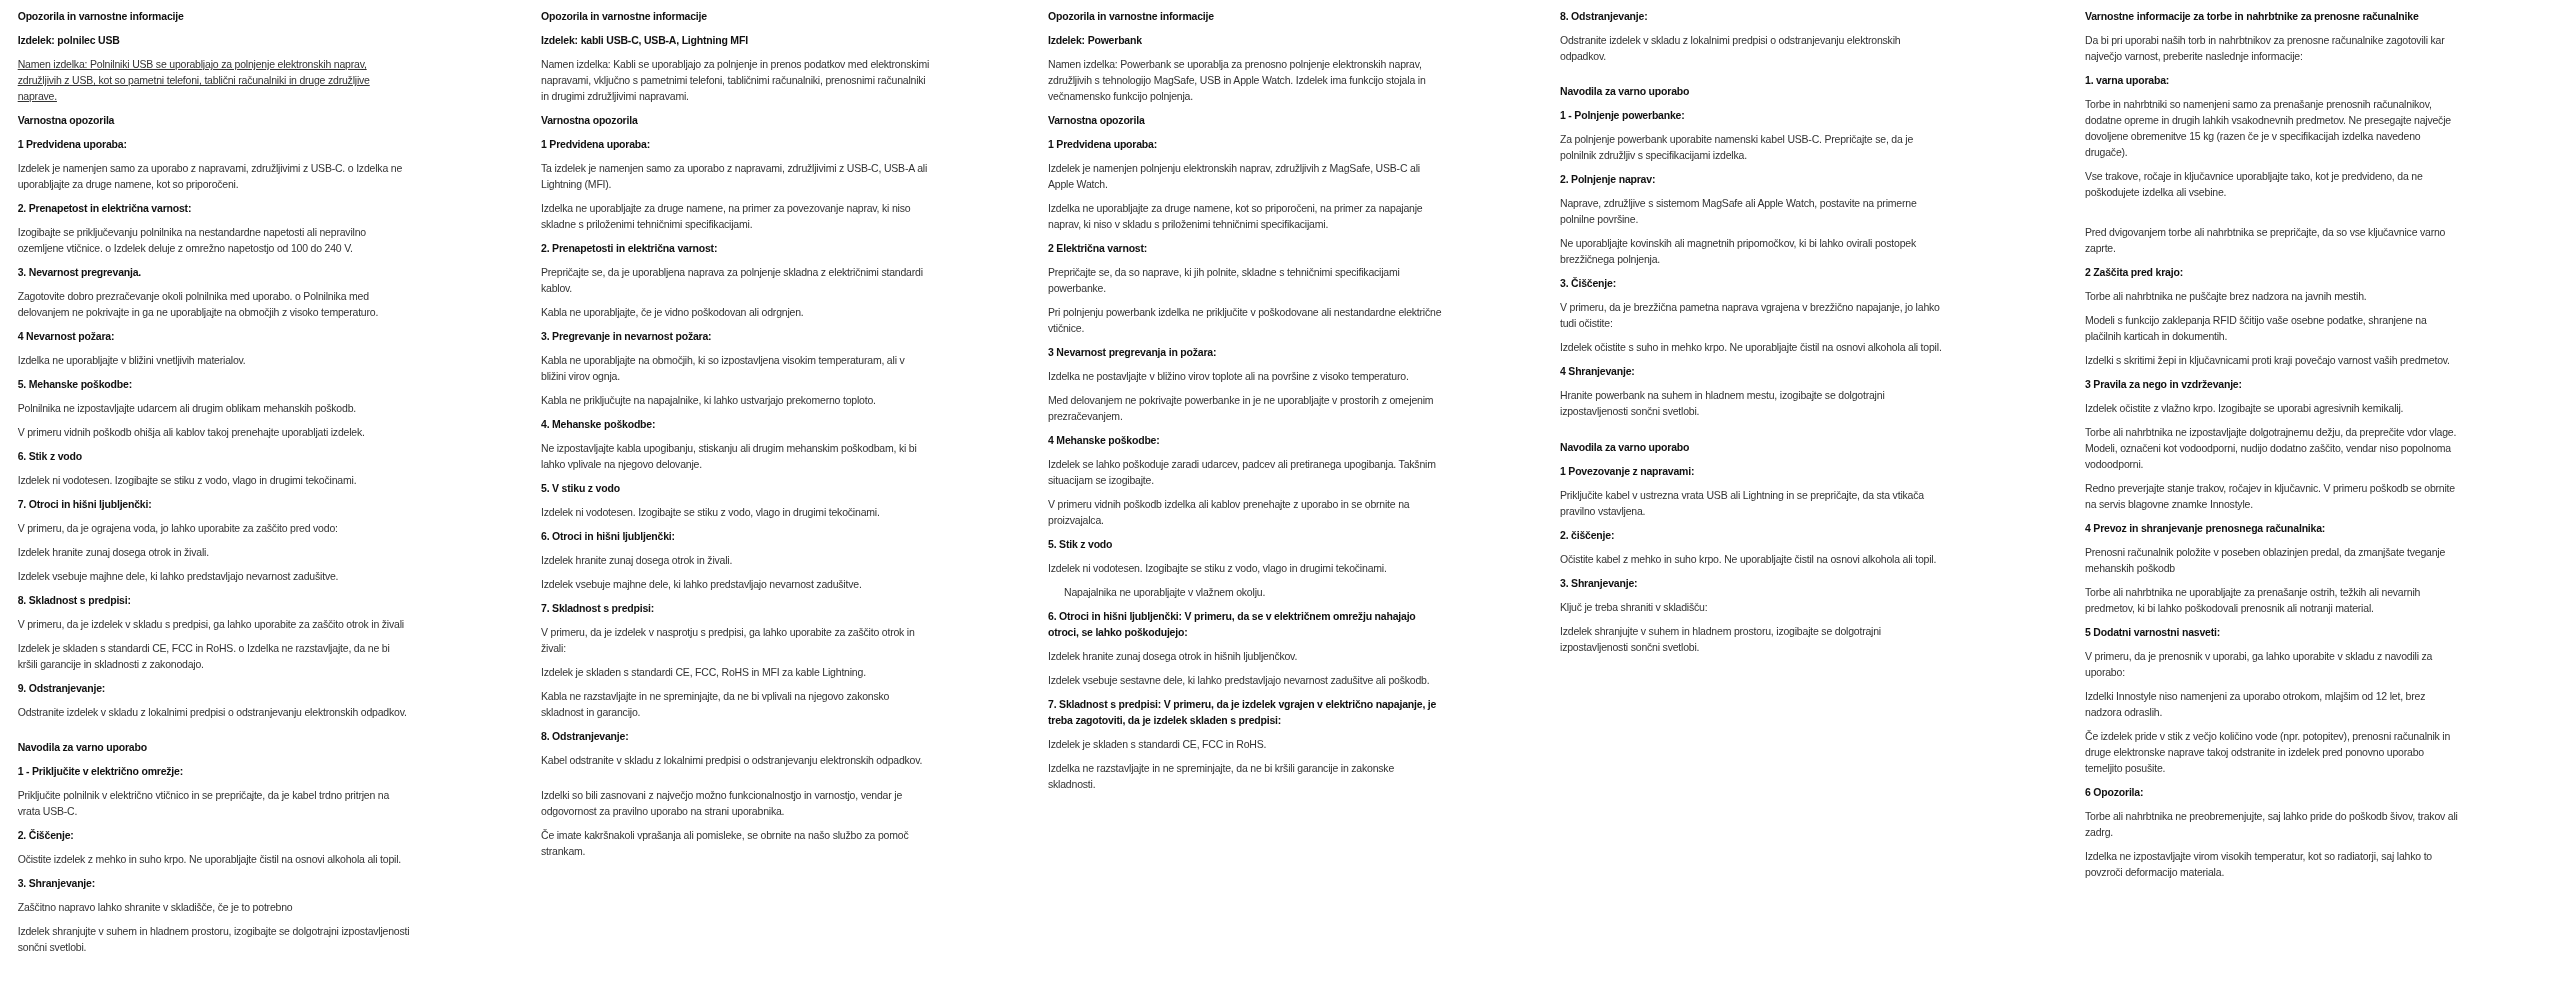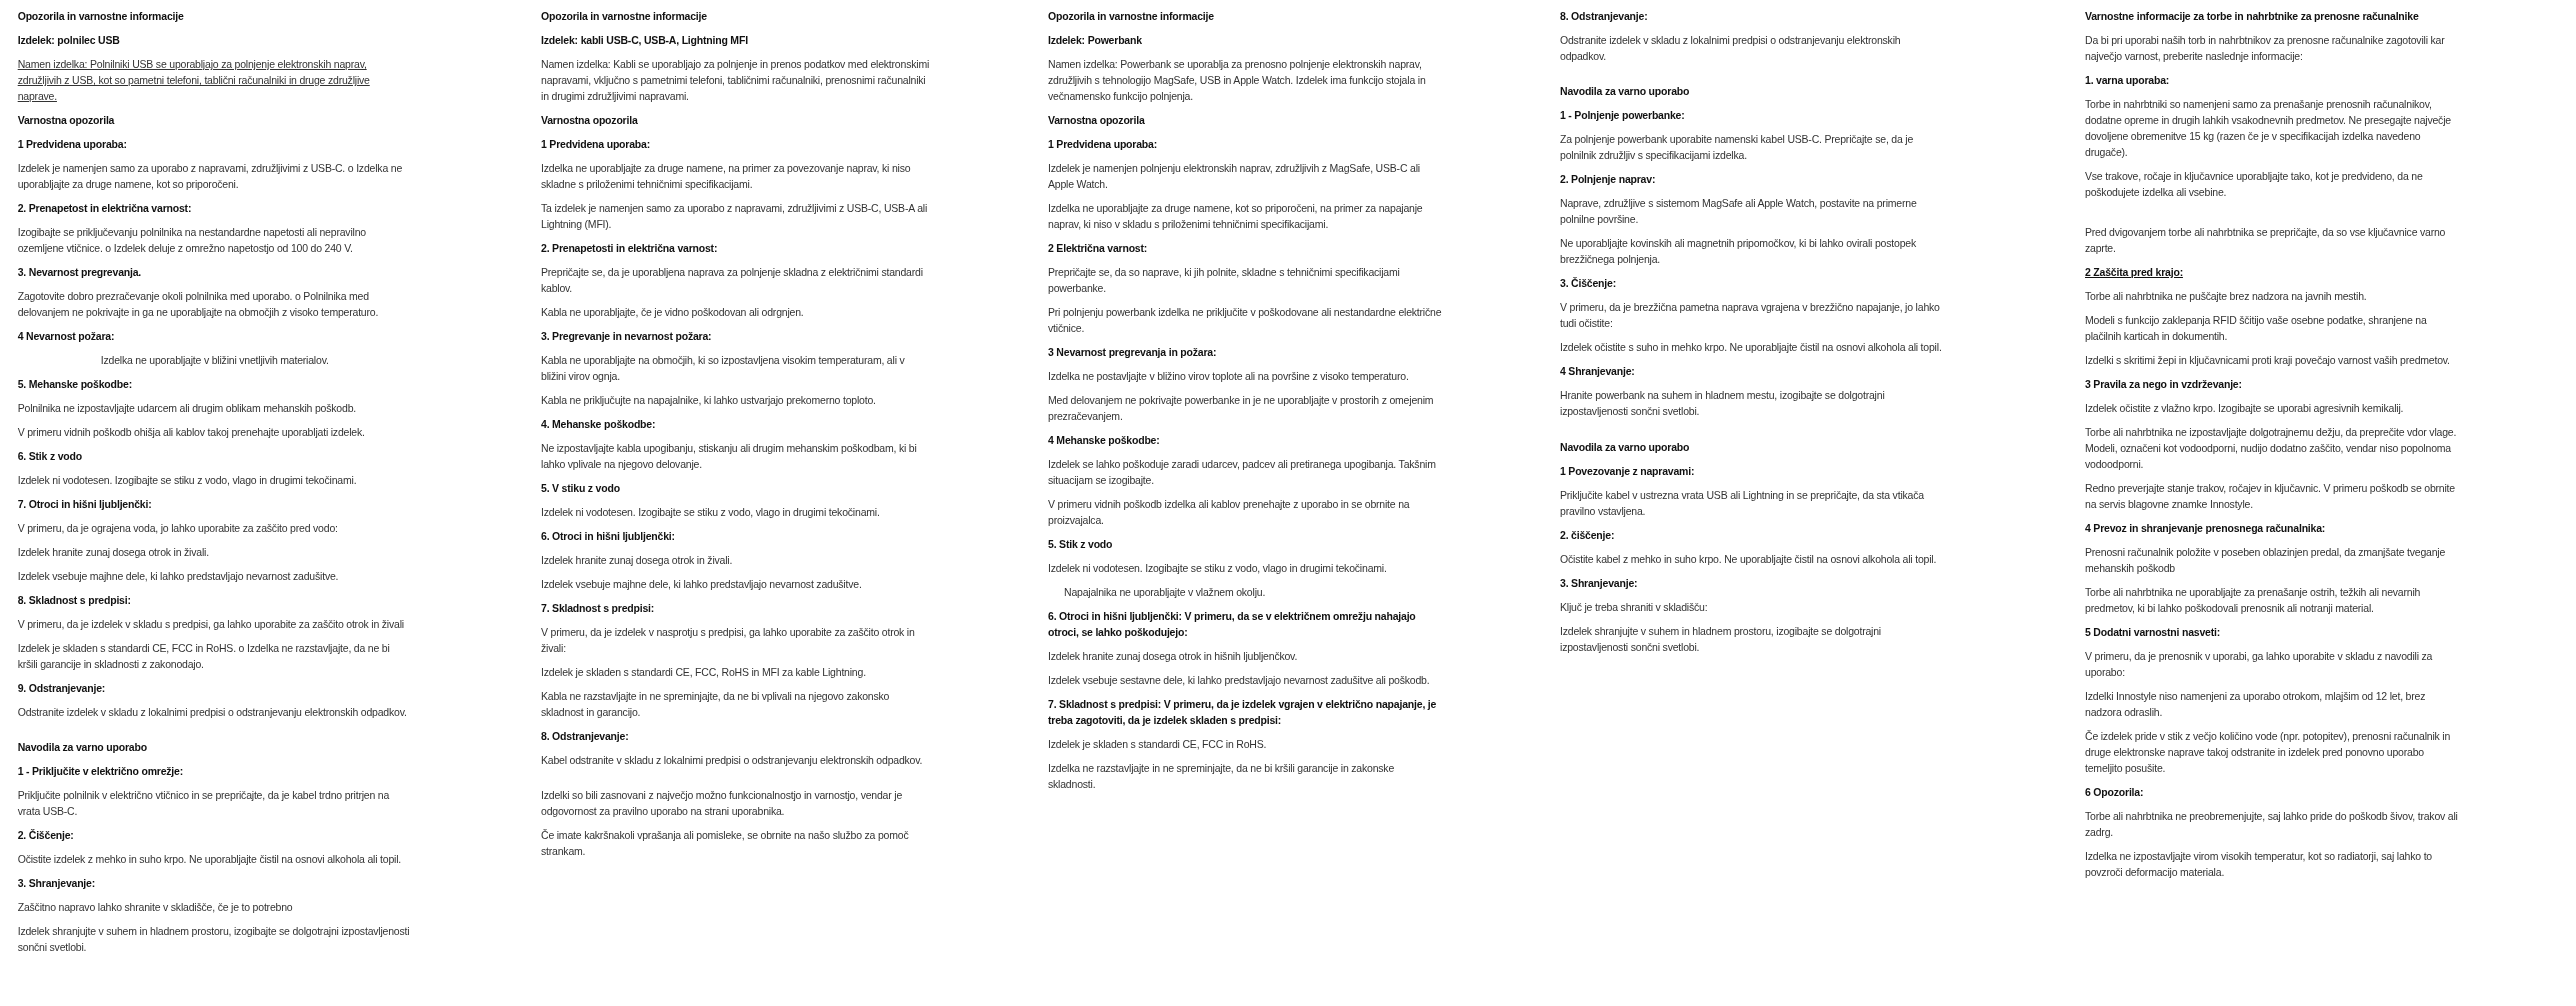--- a/index.html
+++ b/index.html
@@ -47,21 +47,21 @@
       <h3 class="heading" style="color: rgb(17, 17, 17);">Izdelek: polnilec USB</h3>
       <p class="paragraph" style="color: rgb(51, 51, 51); text-decoration: underline;">Namen izdelka: Polnilniki USB se uporabljajo za polnjenje elektronskih naprav, združljivih z USB, kot so pametni telefoni, tablični računalniki in druge združljive naprave.</p>
       <h3 class="heading" style="color: rgb(17, 17, 17);">Varnostna opozorila</h3>
       <h3 class="heading" style="color: rgb(17, 17, 17);">1 Predvidena uporaba:</h3>
       <p class="paragraph" style="color: rgb(51, 51, 51);">Izdelek je namenjen samo za uporabo z napravami, združljivimi z USB-C. o Izdelka ne uporabljajte za druge namene, kot so priporočeni.</p>
       <h3 class="heading" style="color: rgb(17, 17, 17);">2. Prenapetost in električna varnost:</h3>
       <p class="paragraph" style="color: rgb(51, 51, 51);">Izogibajte se priključevanju polnilnika na nestandardne napetosti ali nepravilno ozemljene vtičnice. o Izdelek deluje z omrežno napetostjo od 100 do 240 V.</p>
       <h3 class="heading" style="color: rgb(17, 17, 17);">3. Nevarnost pregrevanja.</h3>
       <p class="paragraph" style="color: rgb(51, 51, 51);">Zagotovite dobro prezračevanje okoli polnilnika med uporabo. o Polnilnika med delovanjem ne pokrivajte in ga ne uporabljajte na območjih z visoko temperaturo.</p>
       <h3 class="heading" style="color: rgb(17, 17, 17);">4 Nevarnost požara:</h3>
-      <p class="paragraph" style="color: rgb(51, 51, 51); text-align: center;">Izdelka ne uporabljajte v bližini vnetljivih materialov.</p>
+      <p class="paragraph" style="color: rgb(51, 51, 51);">Izdelka ne uporabljajte v bližini vnetljivih materialov.</p>
       <h3 class="heading" style="color: rgb(17, 17, 17);">5. Mehanske poškodbe:</h3>
       <p class="paragraph" style="color: rgb(51, 51, 51);">Polnilnika ne izpostavljajte udarcem ali drugim oblikam mehanskih poškodb.</p>
       <p class="paragraph" style="color: rgb(51, 51, 51);">V primeru vidnih poškodb ohišja ali kablov takoj prenehajte uporabljati izdelek.</p>
       <h3 class="heading" style="color: rgb(17, 17, 17);">6. Stik z vodo</h3>
       <p class="paragraph" style="color: rgb(51, 51, 51);">Izdelek ni vodotesen. Izogibajte se stiku z vodo, vlago in drugimi tekočinami.</p>
       <h3 class="heading" style="color: rgb(17, 17, 17);">7. Otroci in hišni ljubljenčki:</h3>
       <p class="paragraph" style="color: rgb(51, 51, 51);">V primeru, da je ograjena voda, jo lahko uporabite za zaščito pred vodo:</p>
       <p class="paragraph" style="color: rgb(51, 51, 51);">Izdelek hranite zunaj dosega otrok in živali.</p>
       <p class="paragraph" style="color: rgb(51, 51, 51);">Izdelek vsebuje majhne dele, ki lahko predstavljajo nevarnost zadušitve.</p>
       <h3 class="heading" style="color: rgb(17, 17, 17);">8. Skladnost s predpisi:</h3>
@@ -78,22 +78,22 @@
       <h3 class="heading" style="color: rgb(17, 17, 17);">3. Shranjevanje:</h3>
       <p class="paragraph" style="color: rgb(51, 51, 51);">Zaščitno napravo lahko shranite v skladišče, če je to potrebno</p>
       <p class="paragraph" style="color: rgb(51, 51, 51);">Izdelek shranjujte v suhem in hladnem prostoru, izogibajte se dolgotrajni izpostavljenosti sončni svetlobi.</p>
     </div>
     <div class="col" style="left: 541px; width: 390px;">
       <h3 class="heading" style="color: rgb(17, 17, 17);">Opozorila in varnostne informacije</h3>
       <h3 class="heading" style="color: rgb(17, 17, 17);">Izdelek: kabli USB-C, USB-A, Lightning MFI</h3>
       <p class="paragraph" style="color: rgb(51, 51, 51);">Namen izdelka: Kabli se uporabljajo za polnjenje in prenos podatkov med elektronskimi napravami, vključno s pametnimi telefoni, tabličnimi računalniki, prenosnimi računalniki in drugimi združljivimi napravami.</p>
       <h3 class="heading" style="color: rgb(17, 17, 17);">Varnostna opozorila</h3>
       <h3 class="heading" style="color: rgb(17, 17, 17);">1 Predvidena uporaba:</h3>
+      <p class="paragraph" style="color: rgb(51, 51, 51);">Ta izdelek je namenjen samo za uporabo z napravami, združljivimi z USB-C, USB-A ali Lightning (MFI).</p>
       <p class="paragraph" style="color: rgb(51, 51, 51);">Izdelka ne uporabljajte za druge namene, na primer za povezovanje naprav, ki niso skladne s priloženimi tehničnimi specifikacijami.</p>
-      <p class="paragraph" style="color: rgb(51, 51, 51);">Ta izdelek je namenjen samo za uporabo z napravami, združljivimi z USB-C, USB-A ali Lightning (MFI).</p>
       <h3 class="heading" style="color: rgb(17, 17, 17);">2. Prenapetosti in električna varnost:</h3>
       <p class="paragraph" style="color: rgb(51, 51, 51);">Prepričajte se, da je uporabljena naprava za polnjenje skladna z električnimi standardi kablov.</p>
       <p class="paragraph" style="color: rgb(51, 51, 51);">Kabla ne uporabljajte, če je vidno poškodovan ali odrgnjen.</p>
       <h3 class="heading" style="color: rgb(17, 17, 17);">3. Pregrevanje in nevarnost požara:</h3>
       <p class="paragraph" style="color: rgb(51, 51, 51);">Kabla ne uporabljajte na območjih, ki so izpostavljena visokim temperaturam, ali v bližini virov ognja.</p>
       <p class="paragraph" style="color: rgb(51, 51, 51);">Kabla ne priključujte na napajalnike, ki lahko ustvarjajo prekomerno toploto.</p>
       <h3 class="heading" style="color: rgb(17, 17, 17);">4. Mehanske poškodbe:</h3>
       <p class="paragraph" style="color: rgb(51, 51, 51);">Ne izpostavljajte kabla upogibanju, stiskanju ali drugim mehanskim poškodbam, ki bi lahko vplivale na njegovo delovanje.</p>
       <h3 class="heading" style="color: rgb(17, 17, 17);">5. V stiku z vodo</h3>
       <p class="paragraph" style="color: rgb(51, 51, 51);">Izdelek ni vodotesen. Izogibajte se stiku z vodo, vlago in drugimi tekočinami.</p>
@@ -162,21 +162,21 @@
       <p class="paragraph" style="color: rgb(51, 51, 51);">Ključ je treba shraniti v skladišču:</p>
       <p class="paragraph" style="color: rgb(51, 51, 51);">Izdelek shranjujte v suhem in hladnem prostoru, izogibajte se dolgotrajni izpostavljenosti sončni svetlobi.</p>
     </div>
     <div class="col" style="left: 2085px; width: 375px;">
       <h3 class="heading" style="color: rgb(17, 17, 17);">Varnostne informacije za torbe in nahrbtnike za prenosne računalnike</h3>
       <p class="paragraph" style="color: rgb(51, 51, 51);">Da bi pri uporabi naših torb in nahrbtnikov za prenosne računalnike zagotovili kar največjo varnost, preberite naslednje informacije:</p>
       <h3 class="heading" style="color: rgb(17, 17, 17);">1. varna uporaba:</h3>
       <p class="paragraph" style="color: rgb(51, 51, 51);">Torbe in nahrbtniki so namenjeni samo za prenašanje prenosnih računalnikov, dodatne opreme in drugih lahkih vsakodnevnih predmetov. Ne presegajte največje dovoljene obremenitve 15 kg (razen če je v specifikacijah izdelka navedeno drugače).</p>
       <p class="paragraph" style="color: rgb(51, 51, 51);">Vse trakove, ročaje in ključavnice uporabljajte tako, kot je predvideno, da ne poškodujete izdelka ali vsebine.</p>
       <p class="paragraph" style="color: rgb(51, 51, 51); margin-top: 24px;">Pred dvigovanjem torbe ali nahrbtnika se prepričajte, da so vse ključavnice varno zaprte.</p>
-      <h3 class="heading" style="color: rgb(17, 17, 17); text-decoration: underline;">2 Zaščita pred krajo:</h3>
+      <h3 class="heading" style="color: rgb(17, 17, 17);">2 Zaščita pred krajo:</h3>
       <p class="paragraph" style="color: rgb(51, 51, 51);">Torbe ali nahrbtnika ne puščajte brez nadzora na javnih mestih.</p>
       <p class="paragraph" style="color: rgb(51, 51, 51);">Modeli s funkcijo zaklepanja RFID ščitijo vaše osebne podatke, shranjene na plačilnih karticah in dokumentih.</p>
       <p class="paragraph" style="color: rgb(51, 51, 51);">Izdelki s skritimi žepi in ključavnicami proti kraji povečajo varnost vaših predmetov.</p>
       <h3 class="heading" style="color: rgb(17, 17, 17);">3 Pravila za nego in vzdrževanje:</h3>
       <p class="paragraph" style="color: rgb(51, 51, 51);">Izdelek očistite z vlažno krpo. Izogibajte se uporabi agresivnih kemikalij.</p>
       <p class="paragraph" style="color: rgb(51, 51, 51);">Torbe ali nahrbtnika ne izpostavljajte dolgotrajnemu dežju, da preprečite vdor vlage. Modeli, označeni kot vodoodporni, nudijo dodatno zaščito, vendar niso popolnoma vodoodporni.</p>
       <p class="paragraph" style="color: rgb(51, 51, 51);">Redno preverjajte stanje trakov, ročajev in ključavnic. V primeru poškodb se obrnite na servis blagovne znamke Innostyle.</p>
       <h3 class="heading" style="color: rgb(17, 17, 17);">4 Prevoz in shranjevanje prenosnega računalnika:</h3>
       <p class="paragraph" style="color: rgb(51, 51, 51);">Prenosni računalnik položite v poseben oblazinjen predal, da zmanjšate tveganje mehanskih poškodb</p>
       <p class="paragraph" style="color: rgb(51, 51, 51);">Torbe ali nahrbtnika ne uporabljajte za prenašanje ostrih, težkih ali nevarnih predmetov, ki bi lahko poškodovali prenosnik ali notranji material.</p>

